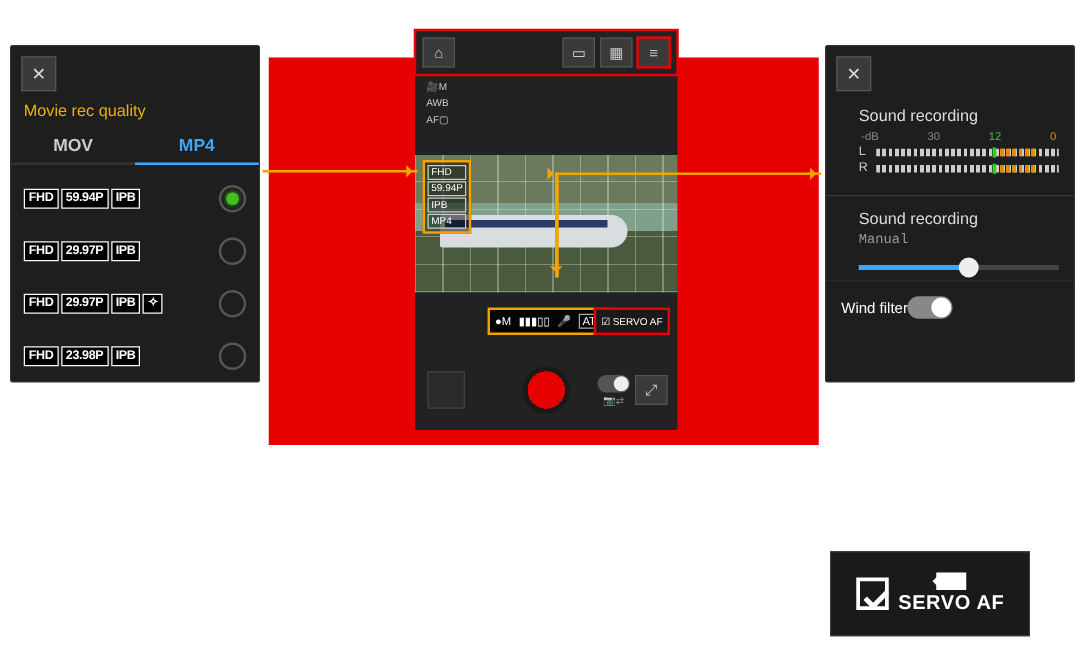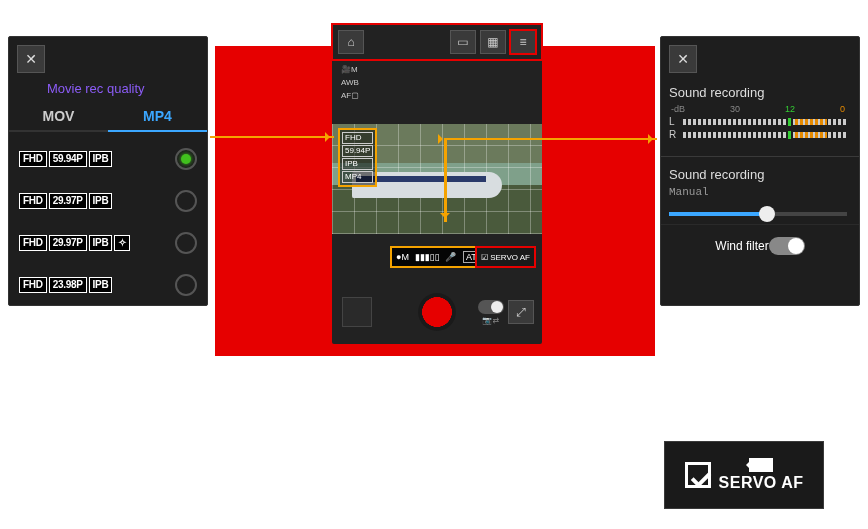--- a/index.html
+++ b/index.html
@@ -23,21 +23,21 @@
     padding: 8px;
   }
   .close-btn {
     width: 28px; height: 28px;
     background: #3a3a3a;
     border: 1px solid #555;
     display: flex; align-items: center; justify-content: center;
     cursor: pointer;
     font-size: 14px; color: #ddd;
   }
-  #panel-left .title { padding: 0 10px 4px 10px; font-size: 13px; color: #8b5cf6; margin-left: 28px; }
+  #panel-left .title { padding: 0 10px 4px 10px; font-size: 13px; color: #eab308; }
   #panel-left .tabs {
     display: flex;
     font-weight: bold;
   }
   #panel-left .tabs .tab {
     flex: 1;
     text-align: center;
     padding: 8px 0 6px 0;
     color: #ccc;
     font-size: 14px;
@@ -143,21 +143,21 @@
     cursor:pointer;
   }
   .thumb-sq { position:absolute; left:10px; width:30px; height:30px; background:#2a2a2a; border:1px solid #444;}
   .ctr-right-btns { position:absolute; right:8px; display:flex; gap:4px; }
   .pill { width:26px; height:14px; background:#555; border-radius:7px; position:relative;}
   .pill::after{content:"";position:absolute;right:1px;top:1px;width:12px;height:12px;background:#eee;border-radius:50%;}
 
   
   #panel-right { right: 8px; top: 36px; width: 200px; height: 270px; background:#1e1e1e; border:1px solid #333;}
   #panel-right .hdr { padding: 8px; }
-  #panel-right .section { padding: 4px 12px 8px 8px; }
+  #panel-right .section { padding: 4px 12px 8px 26px; }
   #panel-right .lbl { font-size: 13px; color:#ddd; margin-bottom:4px;}
   .meter-head { display:flex; justify-content:space-between; font-size:9px; color:#888; padding:0 2px;}
   .meter-head .grn{color:#3c3;} .meter-head .org{color:#e68a00;}
   .meter-row { display:flex; align-items:center; gap:4px; margin:2px 0;}
   .meter-row .ch { width:10px; font-size:10px; color:#ccc;}
   .meter-bar {
     flex:1; height:6px;
     background: repeating-linear-gradient(90deg,#ccc 0 3px, transparent 3px 5px);
     position:relative;
   }
@@ -169,21 +169,21 @@
   #panel-right hr { border:0; border-top:1px solid #3a3a3a; margin: 6px 0;}
   .sub { font-size:11px; color:#999;font-family:Liberation Mono, monospace;}
   .slider-track {
     margin-top:14px; height:4px; background:#444; position:relative;
   }
   .slider-track .fill{ position:absolute; left:0; width:55%; top:0; bottom:0; background:#3ba7ff;}
   .slider-track .handle{
     position:absolute; left:55%; top:50%; width:16px; height:16px; margin:-8px 0 0 -8px;
     background:#eee; border-radius:50%;
   }
-  .toggle-row { display:flex; justify-content:center; align-items:center; padding:12px; border-top:1px solid #2a2a2a;}
+  .toggle-row { display:flex; justify-content:flex-start; align-items:center; padding:12px; border-top:1px solid #2a2a2a;}
   .toggle {
     width:36px; height:18px; background:#888; border-radius:9px; position:relative; cursor:pointer;
   }
   .toggle::after{content:"";position:absolute;right:1px;top:1px;width:16px;height:16px;border-radius:50%;background:#fff;}
 
   
   #servo-detail {
     position:absolute; right: 44px; bottom: 20px;
     width: 160px; height: 68px;
     background:#1a1a1a;

